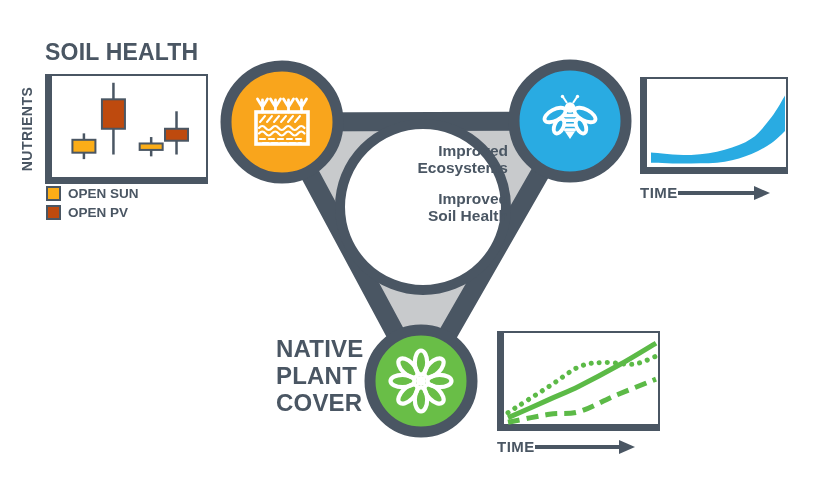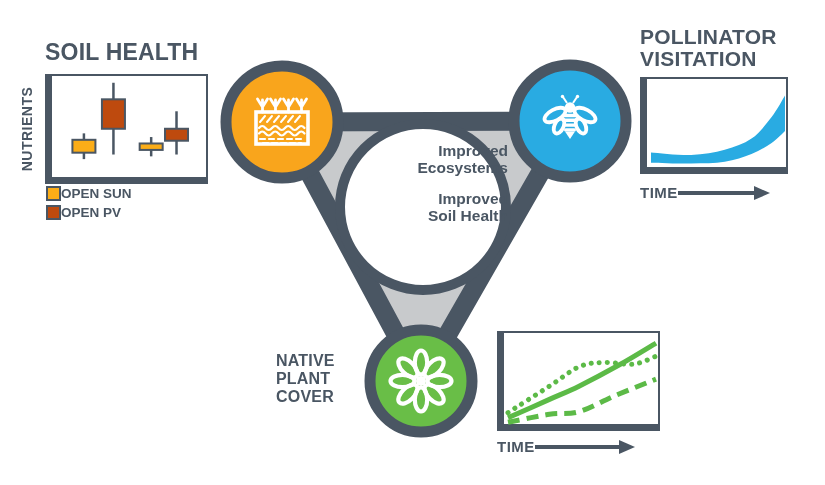--- a/index.html
+++ b/index.html
@@ -11,31 +11,31 @@
   svg { display:block; }
   .abs { position:absolute; }
   .structure { left:0; top:0; }
 
   .panel-title {
     font-weight:bold; color:var(--dark); white-space:pre-line; line-height:1.05;
     letter-spacing:0.2px;
   }
   .soil-title { left:45px; top:40px; font-size:23px; }
   .poll-title { left:640px; top:26px; font-size:21px; }
-  .native-title { left:276px; top:352px; font-size:16px; line-height:1.12; }
+  .native-title { left:276px; top:336px; font-size:24px; line-height:1.12; }
 
   .ylabel {
     position:absolute; left:27px; top:129px;
     transform:translate(-50%,-50%) rotate(-90deg);
     font-weight:bold; font-size:14px; color:var(--dark); white-space:nowrap;
     letter-spacing:0.5px;
   }
 
   .legend { left:46px; top:186px; display:flex; flex-direction:column; gap:4px; }
-  .legend-row { display:flex; align-items:center; }
+  .legend-row { display:flex; align-items:center; gap:7px; }
   .swatch { width:11px; height:11px; border:2px solid var(--dark); box-sizing:content-box; }
   .swatch.sun { background:var(--open-sun); }
   .swatch.pv  { background:var(--under-pv); }
   .legend-row span:last-child { font-weight:bold; font-size:13.5px; color:var(--dark); }
 
   .center-text {
     left:338px; top:142px; width:170px;
     display:flex; flex-direction:column; gap:13px; text-align:right;
   }
   .center-text div {
@@ -143,22 +143,20 @@
     <div class="legend-row">
       <span class="swatch sun"></span>
       <span>OPEN SUN</span>
     </div>
     <div class="legend-row">
       <span class="swatch pv"></span>
       <span>OPEN PV</span>
     </div>
   </div>
 
-  <div class="abs panel-title poll-title">POLLINATOR
-VISITATION</div>
   <svg class="abs" style="left:640px; top:77px;" width="148" height="97" viewBox="0 0 148 97" id="poll-chart">
       <rect x="1" y="1" width="146" height="95" fill="#fff" stroke="#4A5663" stroke-width="2"></rect>
       <rect x="0" y="0" width="7" height="97" fill="#4A5663"></rect>
       <rect x="0" y="90" width="148" height="7" fill="#4A5663"></rect>
       <path d="M11,75.38C17.7,75.81 38.916666666666664,78.38999999999999 51.199999999999996,77.96C63.48333333333333,77.53 74.65,75.52333333333333 84.7,72.8C94.75,70.07666666666667 103.68333333333334,67.06666666666666 111.5,61.62C119.31666666666666,56.17333333333333 126.0166666666667,47.28666666666667 131.60000000000002,40.120000000000005C137.18333333333337,32.95333333333334 142.76666666666668,22.203333333333337 145,18.620000000000005L145,53.88C142.76666666666668,55.88666666666667 137.18333333333337,62.050000000000004 131.60000000000002,65.92C126.0166666666667,69.79 119.31666666666666,73.94666666666666 111.5,77.1C103.68333333333334,80.25333333333333 94.75,83.26333333333334 84.7,84.84C74.65,86.41666666666667 63.48333333333333,86.41666666666667 51.199999999999996,86.56C38.916666666666664,86.70333333333333 17.7,85.84333333333333 11,85.7Z" fill="#29ABE2"></path>
     </svg>
   <div class="abs time-axis poll-time">
     <span>TIME</span>
     <svg width="92" height="14" viewBox="0 0 92 14">
       <line x1="0" y1="7" x2="78" y2="7" stroke="var(--dark)" stroke-width="4"></line>

